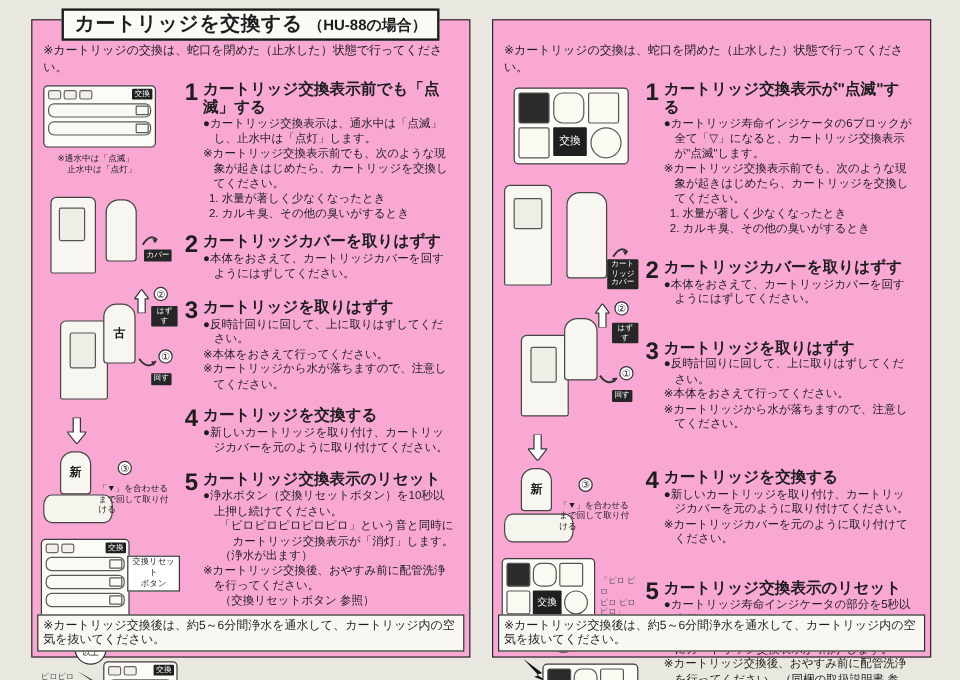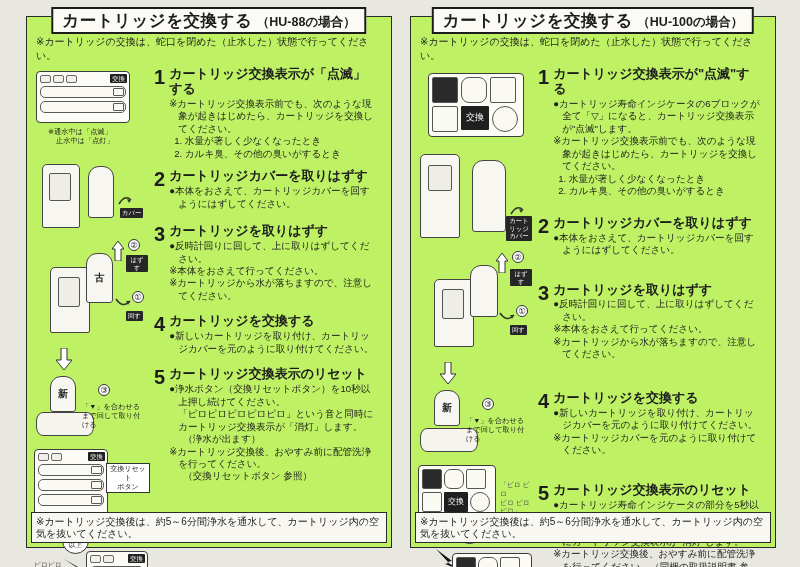--- a/index.html
+++ b/index.html
@@ -5,21 +5,21 @@
   html,body{margin:0;padding:0;}
   body{
     width:800px;height:567px;overflow:hidden;
     background:#e8e7e0;
     font-family:"Liberation Sans","DejaVu Sans",sans-serif;
     color:#1d1d1d;
   }
   .page{display:flex;gap:18px;padding:16px 22px 0 26px;}
   .panel{
     position:relative;width:366px;height:532px;
-    border:1.5px solid #2a2a2a;background:#bef264;
+    border:1.5px solid #2a2a2a;background:#f9a8d4;
     box-sizing:border-box;padding:6px 13px 30px 7px;
   }
   .title-box{
     position:absolute;top:-10px;left:50%;transform:translateX(-50%);
     border:2px solid #1c1c1c;background:#fbfaf5;
     padding:1px 9px;white-space:nowrap;line-height:1.25;
   }
   .title-main{font-size:16.5px;font-weight:bold;letter-spacing:.5px;}
   .title-model{font-size:12.5px;font-weight:bold;}
   .intro{font-size:10px;margin:12px 0 4px 2px;}
@@ -186,21 +186,22 @@
             </div>
             <div class="btnrow"></div>
           </div>
         </div>
       </div>
 
       <div class="steps">
         <div class="step">
           <div class="step-num">1</div>
           <div class="step-body">
-            <div class="step-title">カートリッジ交換表示が「点滅」する</div>
+            <div class="step-title">カートリッジ交換表示前でも「点滅」する</div>
+            <div class="step-line">●カートリッジ交換表示は、通水中は「点滅」し、止水中は「点灯」します。</div>
             <div class="step-line">※カートリッジ交換表示前でも、次のような現象が起きはじめたら、カートリッジを交換してください。</div>
             <div class="step-line" style="padding-left:14px;">1. 水量が著しく少なくなったとき</div>
             <div class="step-line" style="padding-left:14px;">2. カルキ臭、その他の臭いがするとき</div>
           </div>
         </div>
         <div class="step">
           <div class="step-num">2</div>
           <div class="step-body">
             <div class="step-title">カートリッジカバーを取りはずす</div>
             <div class="step-line">●本体をおさえて、カートリッジカバーを回すようにはずしてください。</div>
@@ -220,37 +221,33 @@
           <div class="step-body">
             <div class="step-title">カートリッジを交換する</div>
             <div class="step-line">●新しいカートリッジを取り付け、カートリッジカバーを元のように取り付けてください。</div>
           </div>
         </div>
         <div class="step" style="margin-top:12px;">
           <div class="step-num">5</div>
           <div class="step-body">
             <div class="step-title">カートリッジ交換表示のリセット</div>
             <div class="step-line">●浄水ボタン（交換リセットボタン）を10秒以上押し続けてください。</div>
-            <div class="step-line" style="padding-left:9px;text-indent:0;">「ピロピロピロピロピロ」という音と同時にカートリッジ交換表示が「消灯」します。</div>
+            <div class="step-line" style="padding-left:9px;text-indent:0;text-align:right;">「ピロピロピロピロピロ」という音と同時にカートリッジ交換表示が「消灯」します。</div>
             <div class="step-line" style="padding-left:14px;text-indent:0;">（浄水が出ます）</div>
             <div class="step-line">※カートリッジ交換後、おやすみ前に配管洗浄を行ってください。</div>
             <div class="step-line" style="padding-left:14px;text-indent:0;">（交換リセットボタン 参照）</div>
           </div>
         </div>
       </div>
     </div>
 
     <div class="footer-note">※カートリッジ交換後は、約5～6分間浄水を通水して、カートリッジ内の空気を抜いてください。</div>
   </div>
 
   <div class="panel">
-    <div class="title-box">
-      <span class="title-main">カートリッジを交換する</span>
-      <span class="title-model">（HU-100の場合）</span>
-    </div>
     <div class="intro">※カートリッジの交換は、蛇口を閉めた（止水した）状態で行ってください。</div>
 
     <div class="content">
 
       <div class="illu">
 
         <div class="scene" style="width:112px;height:74px;">
           <div class="ctl" style="width:96px;height:64px;position:absolute;left:8px;top:2px;padding:3px;">
             <div style="display:flex;gap:3px;">
               <span class="icon-cell" style="width:26px;height:26px;background:#2b2b2b;"></span>

